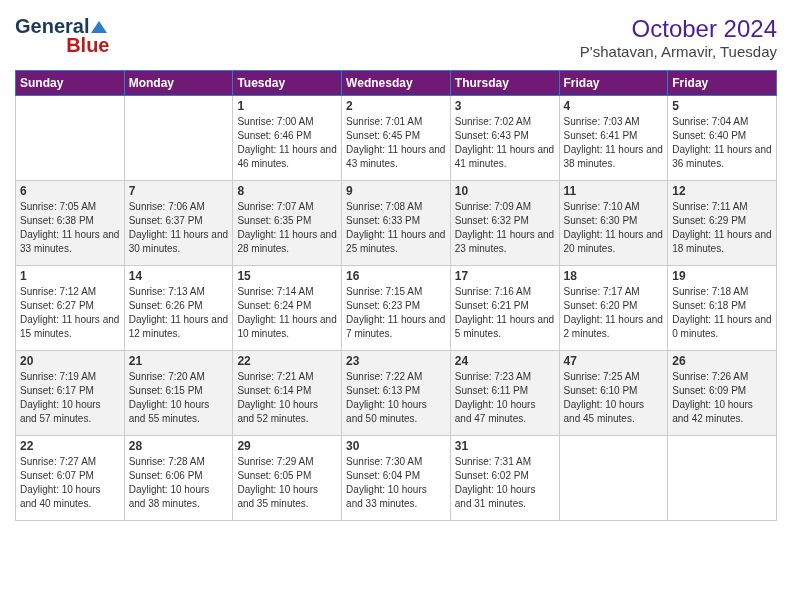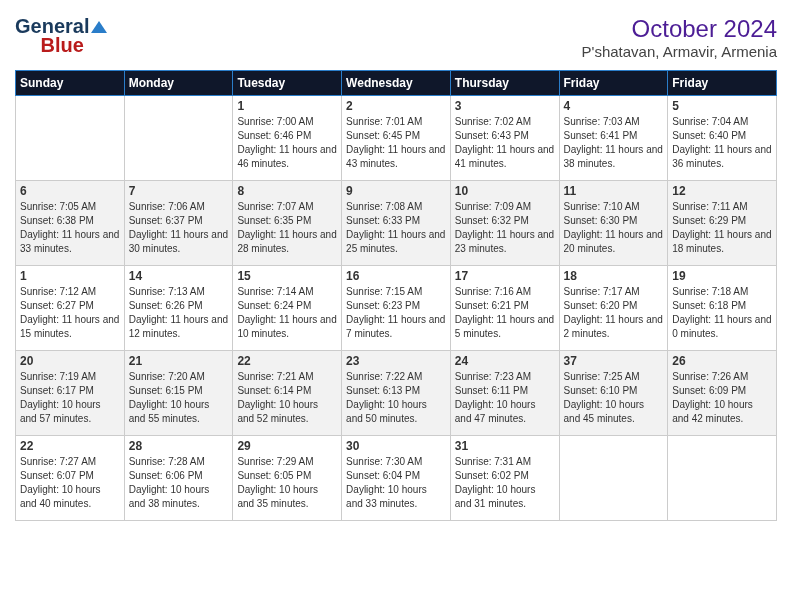--- a/index.html
+++ b/index.html
@@ -12,41 +12,41 @@
     }
     .header-area {
       display: flex;
       justify-content: space-between;
       align-items: flex-start;
       margin-bottom: 10px;
     }
     .logo {
       display: flex;
       flex-direction: column;
-      align-items: center;
+      align-items: flex-end;
     }
     .title-area {
       text-align: right;
     }
     .month-title {
       font-size: 24px;
       color: #4c1d95;
       font-weight: normal;
     }
     .location {
       font-size: 15px;
       color: #444;
     }
     table {
       width: 100%;
       border-collapse: collapse;
       table-layout: fixed;
     }
     th {
-      background-color: #0f172a;
+      background-color: #701a75;
       color: #fff;
       font-size: 12px;
       padding: 5px 4px;
       text-align: left;
       border: 1px solid #2a7dc9;
     }
     td {
       border: 1px solid #ccc;
       vertical-align: top;
       padding: 3px 4px;
@@ -86,21 +86,21 @@
     <div style="display:flex;align-items:center;">
       <span style="font-size:20px;font-weight:bold;color:#1a3a5c;">General</span>
       <svg width="16" height="16" viewBox="0 0 16 16" style="margin:0 2px;">
         <polygon points="8,2 16,14 0,14" fill="#2a7dc9"></polygon>
       </svg>
     </div>
     <span style="font-size:20px;font-weight:bold;color:#b91c1c;margin-top:-4px;">Blue</span>
   </div>
   <div class="title-area">
     <div class="month-title">October 2024</div>
-    <div class="location">P'shatavan, Armavir, Armenia</div>
+    <div class="location">P'shatavan, Armavir, Tuesday</div>
   </div>
 </div>
 
 <table>
   <thead>
     <tr>
       <th>Sunday</th>
       <th>Monday</th>
       <th>Tuesday</th>
       <th>Wednesday</th>
@@ -209,21 +209,21 @@
         </td>
         <td>
           <span class="day-num">23</span>
           <div class="cell-content">Sunrise: 7:22 AM<br>Sunset: 6:13 PM<br>Daylight: 10 hours and 50 minutes.</div>
         </td>
         <td>
           <span class="day-num">24</span>
           <div class="cell-content">Sunrise: 7:23 AM<br>Sunset: 6:11 PM<br>Daylight: 10 hours and 47 minutes.</div>
         </td>
         <td>
-          <span class="day-num">37</span>
+          <span class="day-num">47</span>
           <div class="cell-content">Sunrise: 7:25 AM<br>Sunset: 6:10 PM<br>Daylight: 10 hours and 45 minutes.</div>
         </td>
         <td>
           <span class="day-num">26</span>
           <div class="cell-content">Sunrise: 7:26 AM<br>Sunset: 6:09 PM<br>Daylight: 10 hours and 42 minutes.</div>
         </td>
       </tr>
       <tr>
         <td>
           <span class="day-num">22</span>

